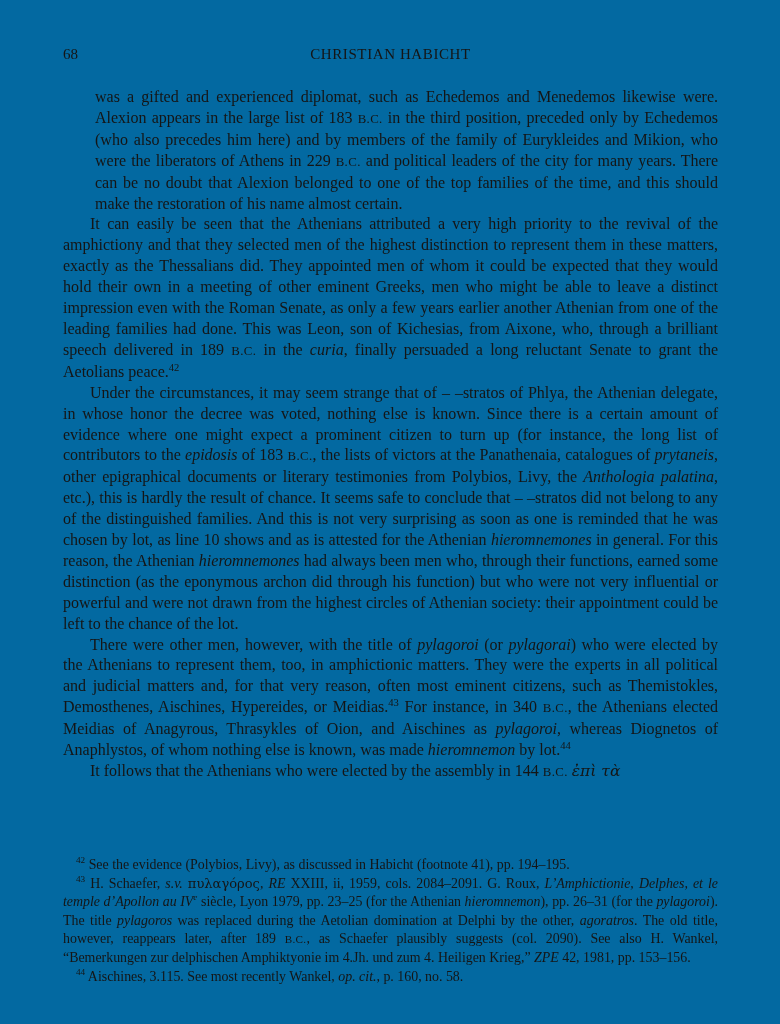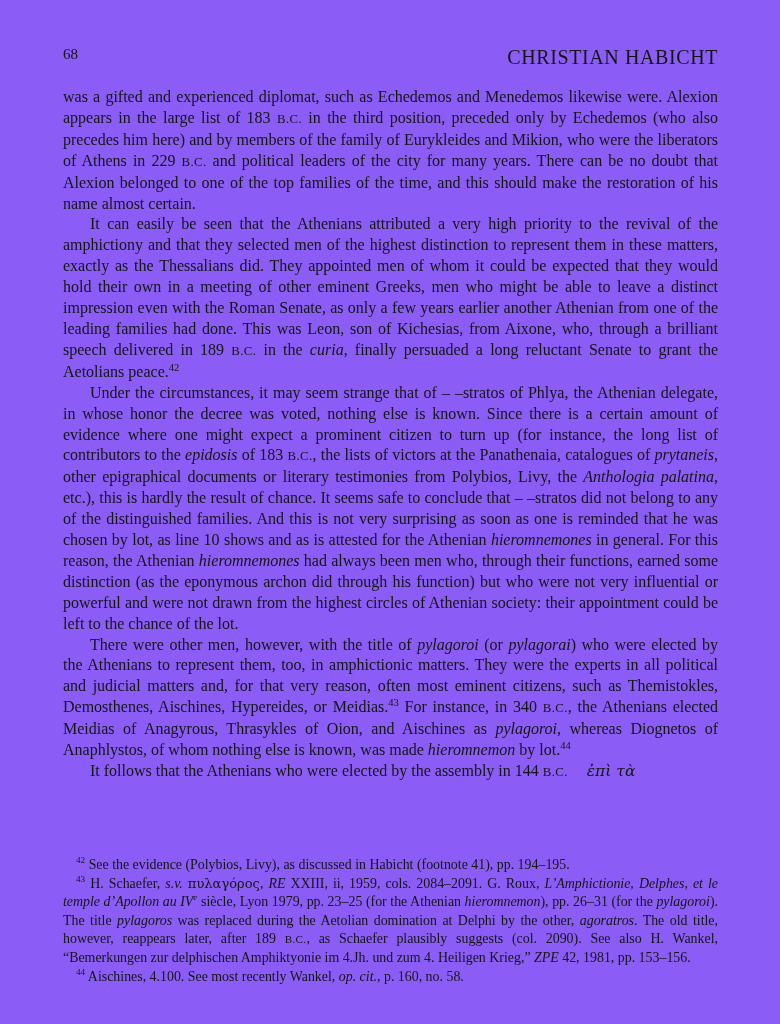--- a/index.html
+++ b/index.html
@@ -4,58 +4,59 @@
 <style>
   html, body {
     margin: 0;
     padding: 0;
     background: #ffffff;
   }
   .page {
     position: relative;
     width: 780px;
     height: 1024px;
-    background: #8b5cf6;
+    background: #0369a1;
     color: #151515;
     font-family: "Liberation Serif", serif;
     overflow: hidden;
   }
   .page-header {
     position: absolute;
     top: 46px;
     left: 63px;
     width: 655px;
     height: 20px;
     font-size: 15px;
   }
   .page-number {
     position: absolute;
     left: 0;
     top: 0;
   }
   .running-head {
-    text-align: right;
+    text-align: center;
     letter-spacing: 0.6px;
-    font-size: 20px;
+    font-size: 15px;
   }
   .body-text {
     position: absolute;
     top: 87px;
     left: 63px;
     width: 655px;
     font-size: 16px;
     line-height: 20.9px;
     text-align: justify;
   }
   .body-text p {
     margin: 0;
     text-indent: 27px;
   }
   .body-text p.no-indent {
     text-indent: 0;
+    margin-left: 32px;
   }
   .footnotes {
     position: absolute;
     top: 856px;
     left: 63px;
     width: 655px;
     font-size: 13.9px;
     line-height: 18.6px;
     text-align: justify;
   }
@@ -69,21 +70,20 @@
   sup.seg {
     font-size: 0.66em;
     line-height: 0;
     vertical-align: super;
   }
   sup.seg.sup-italic { font-style: italic; }
   .seg.greek {
     font-family: "DejaVu Serif", serif;
     font-style: italic;
     font-size: 0.97em;
-    margin-left: 15px;
   }
   .seg.greek-bold {
     font-family: "DejaVu Serif", serif;
     font-weight: normal;
     font-size: 0.94em;
   }
 </style>
 </head>
 <body>
 
@@ -97,15 +97,15 @@
       <p class="para no-indent"><span class="seg plain">was a gifted and experienced diplomat, such as Echedemos and Menedemos likewise were. Alexion appears in the large list of 183 </span><span class="seg sc">B.C.</span><span class="seg plain"> in the third position, preceded only by Echedemos (who also precedes him here) and by members of the family of Eurykleides and Mikion, who were the liberators of Athens in 229 </span><span class="seg sc">B.C.</span><span class="seg plain"> and political leaders of the city for many years. There can be no doubt that Alexion belonged to one of the top families of the time, and this should make the restoration of his name almost certain.</span></p>
       <p class="para"><span class="seg plain">It can easily be seen that the Athenians attributed a very high priority to the revival of the amphictiony and that they selected men of the highest distinction to represent them in these matters, exactly as the Thessalians did. They appointed men of whom it could be expected that they would hold their own in a meeting of other eminent Greeks, men who might be able to leave a distinct impression even with the Roman Senate, as only a few years earlier another Athenian from one of the leading families had done. This was Leon, son of Kichesias, from Aixone, who, through a brilliant speech delivered in 189 </span><span class="seg sc">B.C.</span><span class="seg plain"> in the </span><span class="seg italic">curia</span><span class="seg plain">, finally persuaded a long reluctant Senate to grant the Aetolians peace.</span><sup class="seg sup">42</sup></p>
       <p class="para"><span class="seg plain">Under the circumstances, it may seem strange that of – –stratos of Phlya, the Athenian delegate, in whose honor the decree was voted, nothing else is known. Since there is a certain amount of evidence where one might expect a prominent citizen to turn up (for instance, the long list of contributors to the </span><span class="seg italic">epidosis</span><span class="seg plain"> of 183 </span><span class="seg sc">B.C.</span><span class="seg plain">, the lists of victors at the Panathenaia, catalogues of </span><span class="seg italic">prytaneis</span><span class="seg plain">, other epigraphical documents or literary testimonies from Polybios, Livy, the </span><span class="seg italic">Anthologia palatina</span><span class="seg plain">, etc.), this is hardly the result of chance. It seems safe to conclude that – –stratos did not belong to any of the distinguished families. And this is not very surprising as soon as one is reminded that he was chosen by lot, as line 10 shows and as is attested for the Athenian </span><span class="seg italic">hieromnemones</span><span class="seg plain"> in general. For this reason, the Athenian </span><span class="seg italic">hieromnemones</span><span class="seg plain"> had always been men who, through their functions, earned some distinction (as the eponymous archon did through his function) but who were not very influential or powerful and were not drawn from the highest circles of Athenian society: their appointment could be left to the chance of the lot.</span></p>
       <p class="para"><span class="seg plain">There were other men, however, with the title of </span><span class="seg italic">pylagoroi</span><span class="seg plain"> (or </span><span class="seg italic">pylagorai</span><span class="seg plain">) who were elected by the Athenians to represent them, too, in amphictionic matters. They were the experts in all political and judicial matters and, for that very reason, often most eminent citizens, such as Themistokles, Demosthenes, Aischines, Hypereides, or Meidias.</span><sup class="seg sup">43</sup><span class="seg plain"> For instance, in 340 </span><span class="seg sc">B.C.</span><span class="seg plain">, the Athenians elected Meidias of Anagyrous, Thrasykles of Oion, and Aischines as </span><span class="seg italic">pylagoroi</span><span class="seg plain">, whereas Diognetos of Anaphlystos, of whom nothing else is known, was made </span><span class="seg italic">hieromnemon</span><span class="seg plain"> by lot.</span><sup class="seg sup">44</sup></p>
       <p class="para"><span class="seg plain">It follows that the Athenians who were elected by the assembly in 144 </span><span class="seg sc">B.C.</span><span class="seg plain"> </span><span class="seg greek">ἐπὶ τὰ</span></p>
     </div>
 
   <div class="footnotes" id="footnotes">
       <p><sup class="seg sup">42</sup><span class="seg plain"> See the evidence (Polybios, Livy), as discussed in Habicht (footnote 41), pp. 194–195.</span></p>
       <p><sup class="seg sup">43</sup><span class="seg plain"> H. Schaefer, </span><span class="seg italic">s.v.</span><span class="seg plain"> </span><span class="seg greek-bold">πυλαγόρος</span><span class="seg plain">, </span><span class="seg italic">RE</span><span class="seg plain"> XXIII, ii, 1959, cols. 2084–2091. G. Roux, </span><span class="seg italic">L’Amphictionie, Delphes, et le temple d’Apollon au IV</span><sup class="seg sup-italic">e</sup><span class="seg plain"> siècle, Lyon 1979, pp. 23–25 (for the Athenian </span><span class="seg italic">hieromnemon</span><span class="seg plain">), pp. 26–31 (for the </span><span class="seg italic">pylagoroi</span><span class="seg plain">). The title </span><span class="seg italic">pylagoros</span><span class="seg plain"> was replaced during the Aetolian domination at Delphi by the other, </span><span class="seg italic">agoratros</span><span class="seg plain">. The old title, however, reappears later, after 189 </span><span class="seg sc">B.C.</span><span class="seg plain">, as Schaefer plausibly suggests (col. 2090). See also H. Wankel, “Bemerkungen zur delphischen Amphiktyonie im 4.Jh. und zum 4. Heiligen Krieg,” </span><span class="seg italic">ZPE</span><span class="seg plain"> 42, 1981, pp. 153–156.</span></p>
-      <p><sup class="seg sup">44</sup><span class="seg plain"> Aischines, 4.100. See most recently Wankel, </span><span class="seg italic">op. cit.</span><span class="seg plain">, p. 160, no. 58.</span></p>
+      <p><sup class="seg sup">44</sup><span class="seg plain"> Aischines, 3.115. See most recently Wankel, </span><span class="seg italic">op. cit.</span><span class="seg plain">, p. 160, no. 58.</span></p>
     </div>
 </div>
 
 </body></html>

